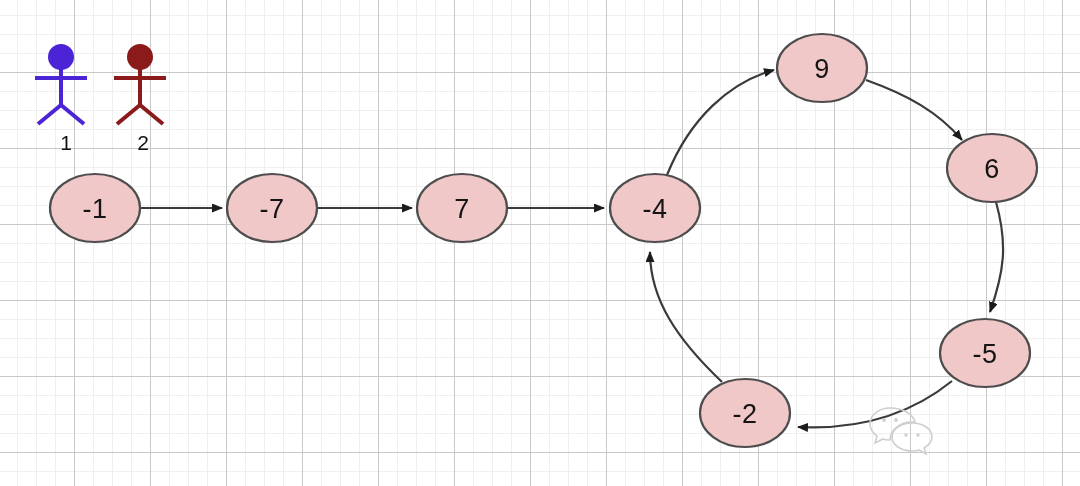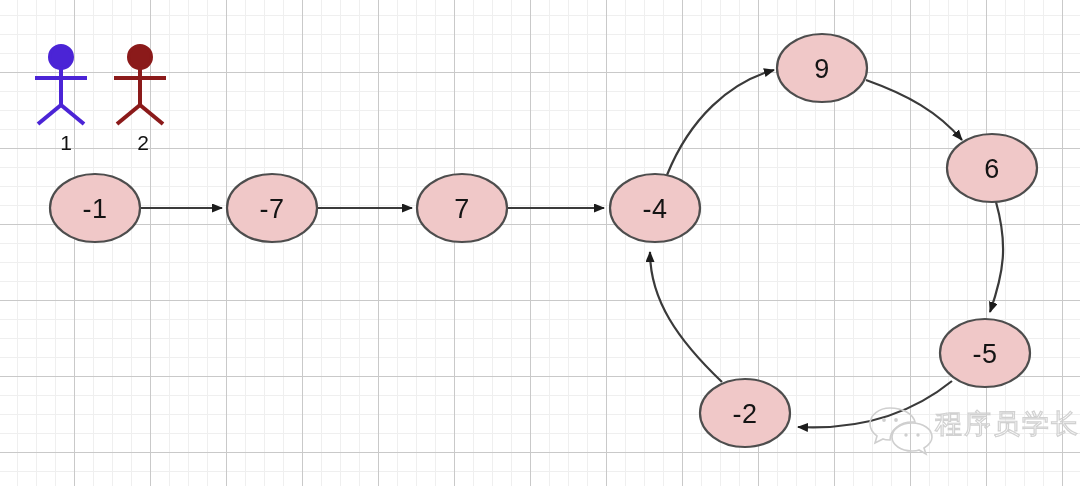--- a/index.html
+++ b/index.html
@@ -137,15 +137,14 @@
                c0,-10 10,-18 22,-18 c1,0 2,0 3,0 c-2,-8 -12,-14 -25,-14 z"></path>
       <circle cx="884" cy="420" r="1.9" fill="#cfcfcf" stroke="none"></circle>
       <circle cx="896" cy="420" r="1.9" fill="#cfcfcf" stroke="none"></circle>
       <path d="M912,423 c-11,0 -20,6 -20,14 c0,8 9,14 20,14 c2,0 5,0 7,-1 l7,4 l-2,-6
                c5,-3 8,-7 8,-11 c0,-8 -9,-14 -20,-14 z"></path>
       <circle cx="906" cy="435" r="1.7" fill="#cfcfcf" stroke="none"></circle>
       <circle cx="918" cy="435" r="1.7" fill="#cfcfcf" stroke="none"></circle>
     </g>
   </svg>
 
-  <div class="watermark-text" style="left:935px; top:406px;">程序员学长</div>
 
 </div>
 
 </body></html>

